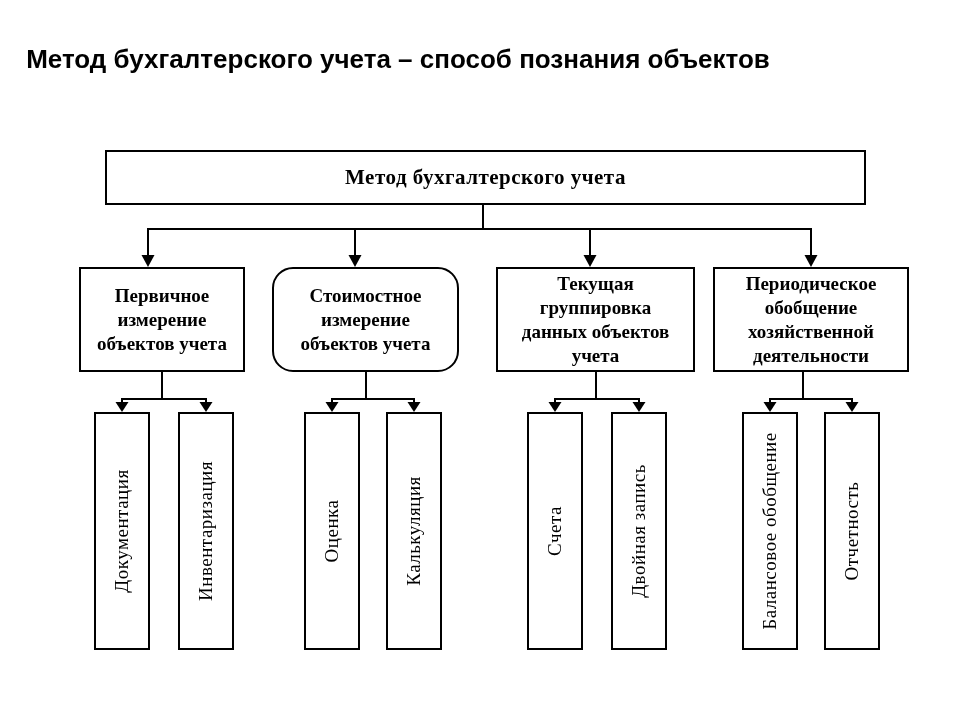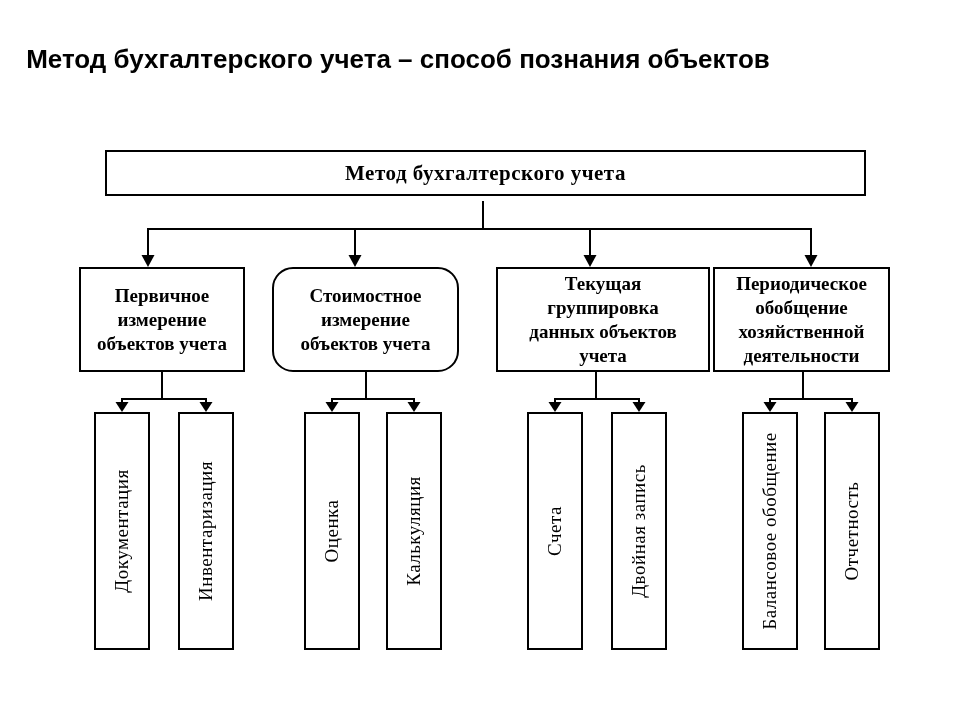--- a/index.html
+++ b/index.html
@@ -33,21 +33,21 @@
     border: 2px solid #000000;
     background: #ffffff;
     box-sizing: border-box;
     display: flex;
     align-items: center;
     justify-content: center;
     text-align: center;
   }
   .root-box {
     left: 105px; top: 150px;
-    width: 761px; height: 46px;
+    width: 761px; height: 55px;
     font-weight: bold;
     font-size: 21px;
     letter-spacing: 0.5px;
   }
   .branch-box {
     top: 267px;
     height: 105px;
     font-weight: bold;
     font-size: 19px;
     line-height: 24px;
@@ -129,27 +129,27 @@
   <div class="box branch-box" style="left:79px; width:166px;">
     <span>Первичное
 измерение
 объектов учета</span>
   </div>
   <div class="box branch-box" style="left:272px; width:187px;border-radius:21px;">
     <span>Стоимостное
 измерение
 объектов учета</span>
   </div>
-  <div class="box branch-box" style="left:496px; width:214px;">
+  <div class="box branch-box" style="left:496px; width:199px;">
     <span>Текущая
 группировка
 данных объектов
 учета</span>
   </div>
-  <div class="box branch-box" style="left:713px; width:177px;">
+  <div class="box branch-box" style="left:713px; width:196px;">
     <span>Периодическое
 обобщение
 хозяйственной
 деятельности</span>
   </div>
 
   <div class="box leaf-box" style="left:94px;">
     <span>Документация</span>
   </div>
   <div class="box leaf-box" style="left:178px;">

